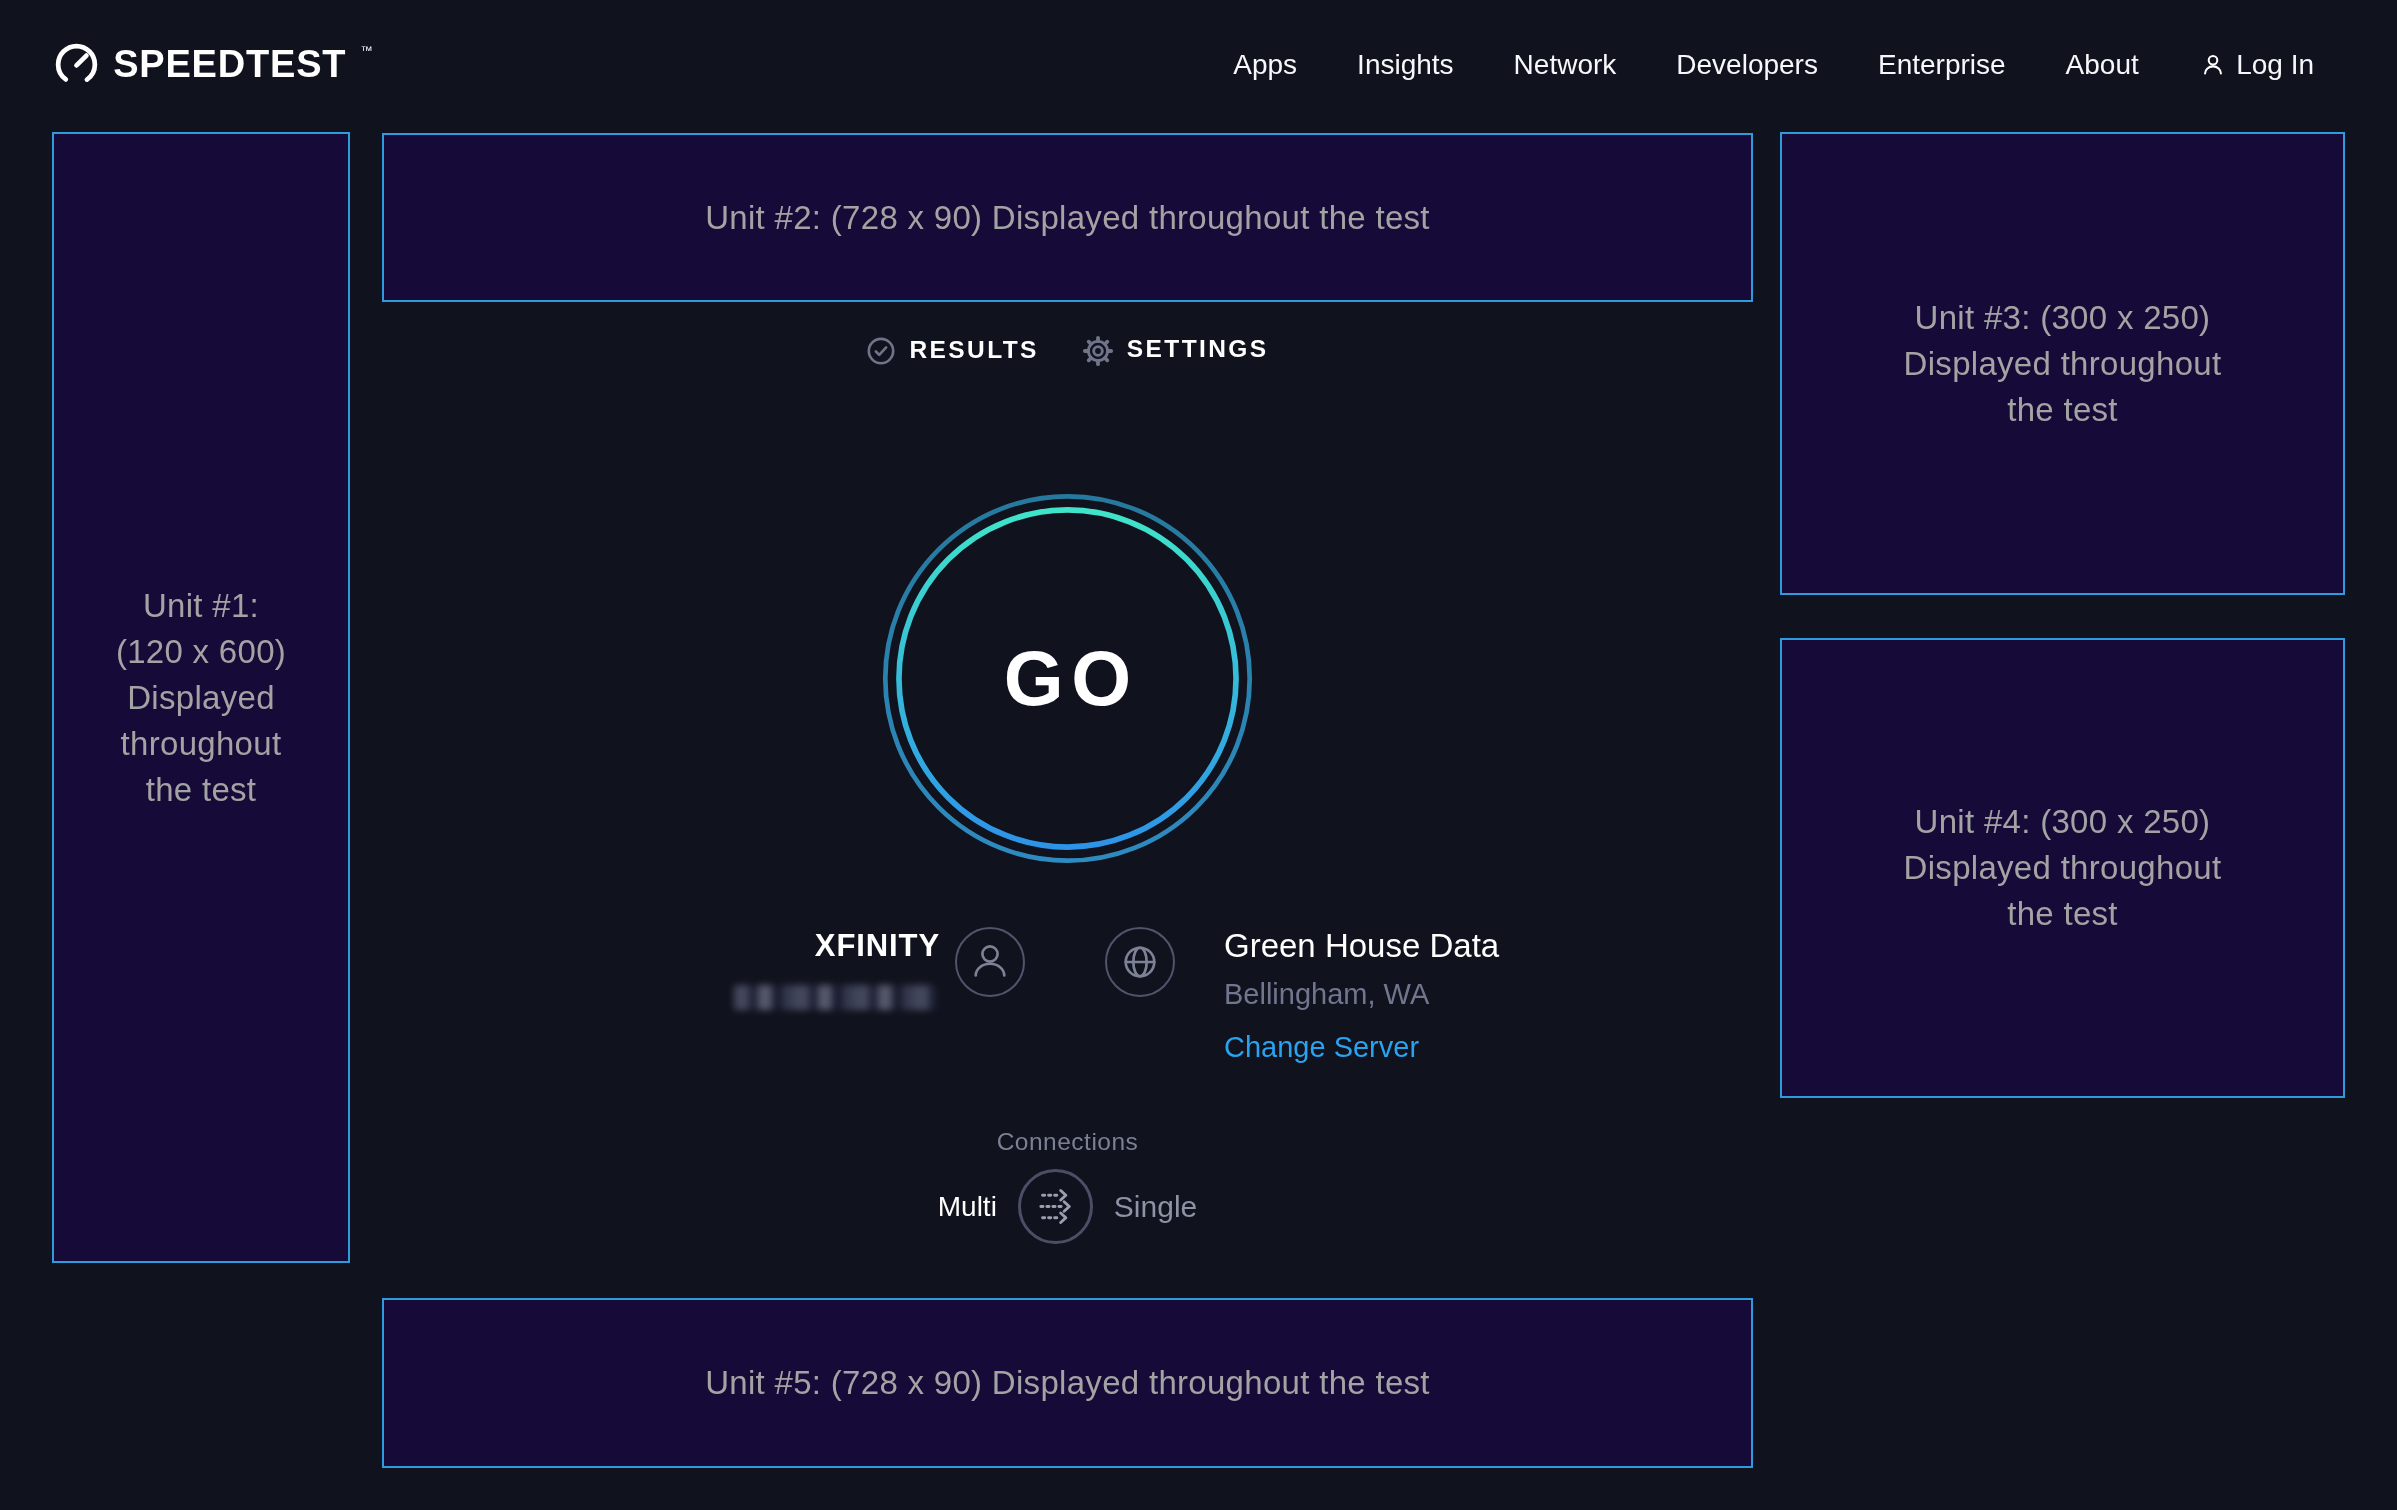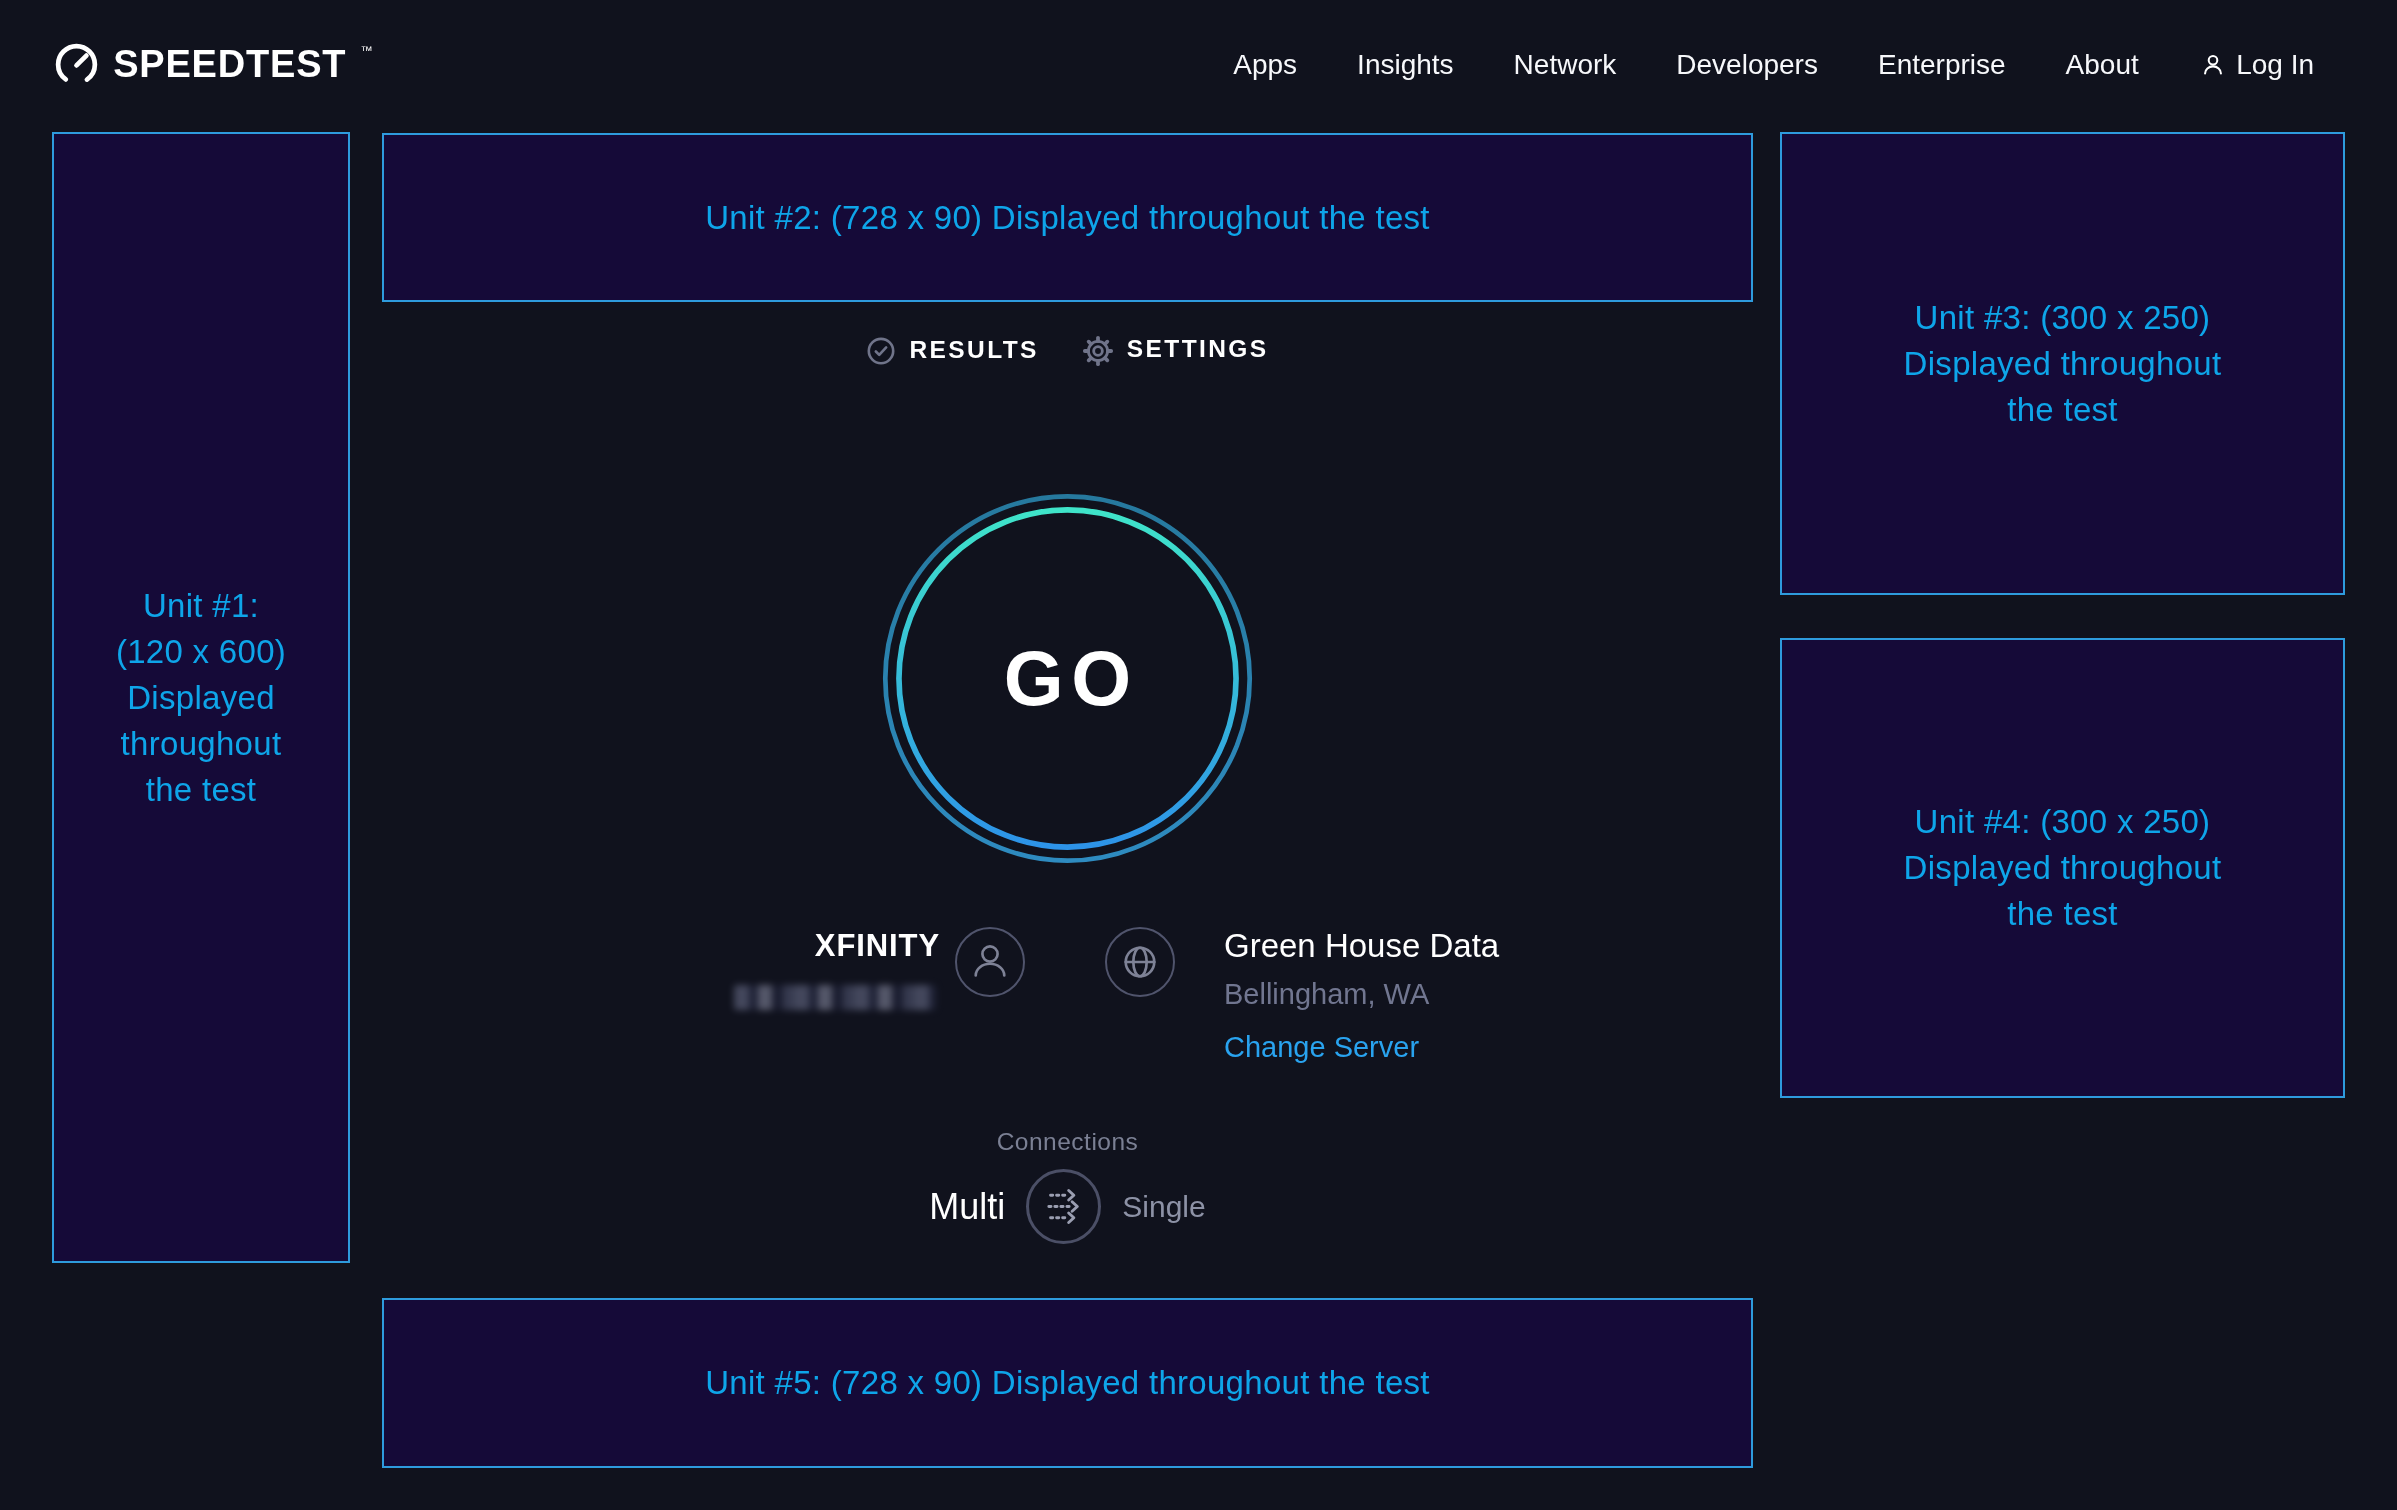--- a/index.html
+++ b/index.html
@@ -16,21 +16,21 @@
   .logo-text{color:#ffffff;font-size:38px;font-weight:700;letter-spacing:0.8px;}
   .logo-tm{color:#ffffff;font-size:12.2px;position:relative;top:-14px;margin-left:1.9px;}
   .nav{display:flex;align-items:center;gap:60px;}
   .nav-item{color:#f7f8fb;font-size:28px;font-weight:400;cursor:pointer;white-space:nowrap;}
   .login{display:flex;align-items:center;gap:9.4px;}
 
   
   .ad{position:absolute;box-sizing:border-box;
     background:var(--ad_bg,#150a38);
     border:2.8px solid var(--ad_border,#2e9bdd);
-    color:#0ea5e9;display:flex;align-items:center;justify-content:center;
+    color:#a3a3a3;display:flex;align-items:center;justify-content:center;
     text-align:center;white-space:pre-line;
     font-size:33px;line-height:46px;letter-spacing:0.3px;cursor:pointer;}
   .ad-1{left:52px;top:132px;width:298px;height:1131px;}
   .ad-2{left:382px;top:133px;width:1371px;height:169px;}
   .ad-3{left:1780px;top:132px;width:565px;height:463px;}
   .ad-4{left:1780px;top:638px;width:565px;height:460px;}
   .ad-5{left:382px;top:1298px;width:1371px;height:170px;}
 
   
   .tabs{position:absolute;left:382px;top:335px;width:1371px;
@@ -59,21 +59,21 @@
   .server-info{position:absolute;left:1196px;top:925px;margin-left:28px;}
   .server-name{color:#ffffff;font-size:33px;font-weight:500;line-height:41px;}
   .server-loc{color:#717690;font-size:29px;line-height:38px;margin-top:9.4px;}
   .server-change{color:var(--link,#29a3ef);font-size:29px;line-height:38px;margin-top:15px;cursor:pointer;}
 
   
   .conn-label{position:absolute;left:382px;top:1126px;width:1371px;text-align:center;
     color:#7b8094;font-size:24.5px;letter-spacing:0.5px;line-height:32px;}
   .conn-row{position:absolute;left:382px;top:1169px;width:1371px;
     display:flex;justify-content:center;align-items:center;gap:21px;}
-  .conn-multi{color:#ffffff;font-size:36px;font-weight:500;cursor:pointer;}
+  .conn-multi{color:#ffffff;font-size:28px;font-weight:500;cursor:pointer;}
   .conn-single{color:#8d92a6;font-size:30px;cursor:pointer;}
   .conn-toggle{width:75px;height:75px;border-radius:50%;border:3.8px solid #4b4f66;
     box-sizing:border-box;display:flex;align-items:center;justify-content:center;cursor:pointer;}
 </style>
 </head>
 <body>
 
 <div class="header">
   <div class="logo">
     <svg width="49" height="49" viewBox="0 0 52 52">

